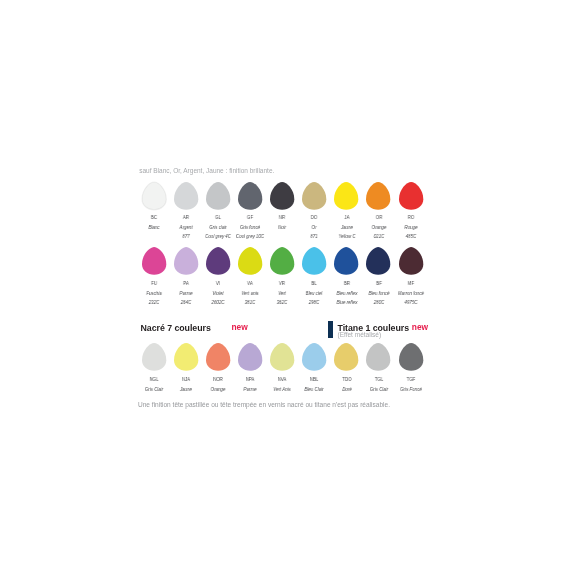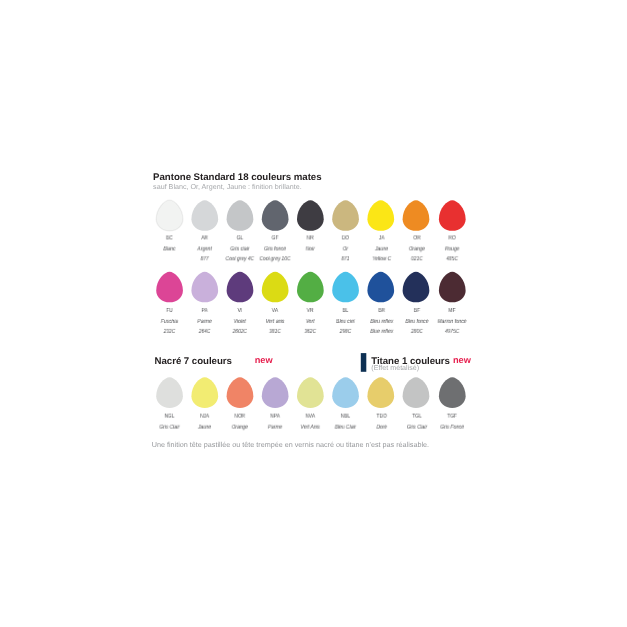--- a/index.html
+++ b/index.html
@@ -21,21 +21,20 @@
   .lab{position:absolute;text-align:center;font-size:5.4px;color:#4a4b4e;
        line-height:6px;white-space:nowrap;
        transform:scaleX(0.82) translateZ(0);transform-origin:50% 50%;will-change:transform;}
   .lab.name{font-style:italic;}
   .foot{position:absolute;font-size:6.55px;color:#97999c;white-space:nowrap;line-height:7px;transform:translateZ(0);}
 </style>
 </head>
 <body>
 
 <div id="sheet">
-    <div class="sec-title" style="left:139.2px;top:157.4px">Pantone Standard 18 couleurs mates</div>
     <div class="sec-sub" style="left:139.2px;top:167.2px">sauf Blanc, Or,  Argent, Jaune : finition brillante.</div>
     <svg class="sw" viewBox="0 0 100 100" preserveAspectRatio="none" style="left:141.95px;top:181.50px;width:24.3px;height:27.8px">
       <path d="M 50,0 C 68,0 100,26 100,62 C 100,83.3 78,100 50,100 C 22,100 0,83.3 0,62 C 0,26 32,0 50,0 Z" fill="#F2F3F2" stroke="rgba(0,0,0,0.055)" stroke-width="1.2" vector-effect="non-scaling-stroke"></path>
     </svg>
     <div class="lab code" style="left:130.1px;top:214.1px;width:48px">BC</div>
     <div class="lab name" style="left:128.1px;top:224.4px;width:52px">Blanc</div>
     <svg class="sw" viewBox="0 0 100 100" preserveAspectRatio="none" style="left:174.02px;top:181.50px;width:24.3px;height:27.8px">
       <path d="M 50,0 C 68,0 100,26 100,62 C 100,83.3 78,100 50,100 C 22,100 0,83.3 0,62 C 0,26 32,0 50,0 Z" fill="#D5D7D9"></path>
     </svg>
     <div class="lab code" style="left:162.17px;top:214.1px;width:48px">AR</div>

